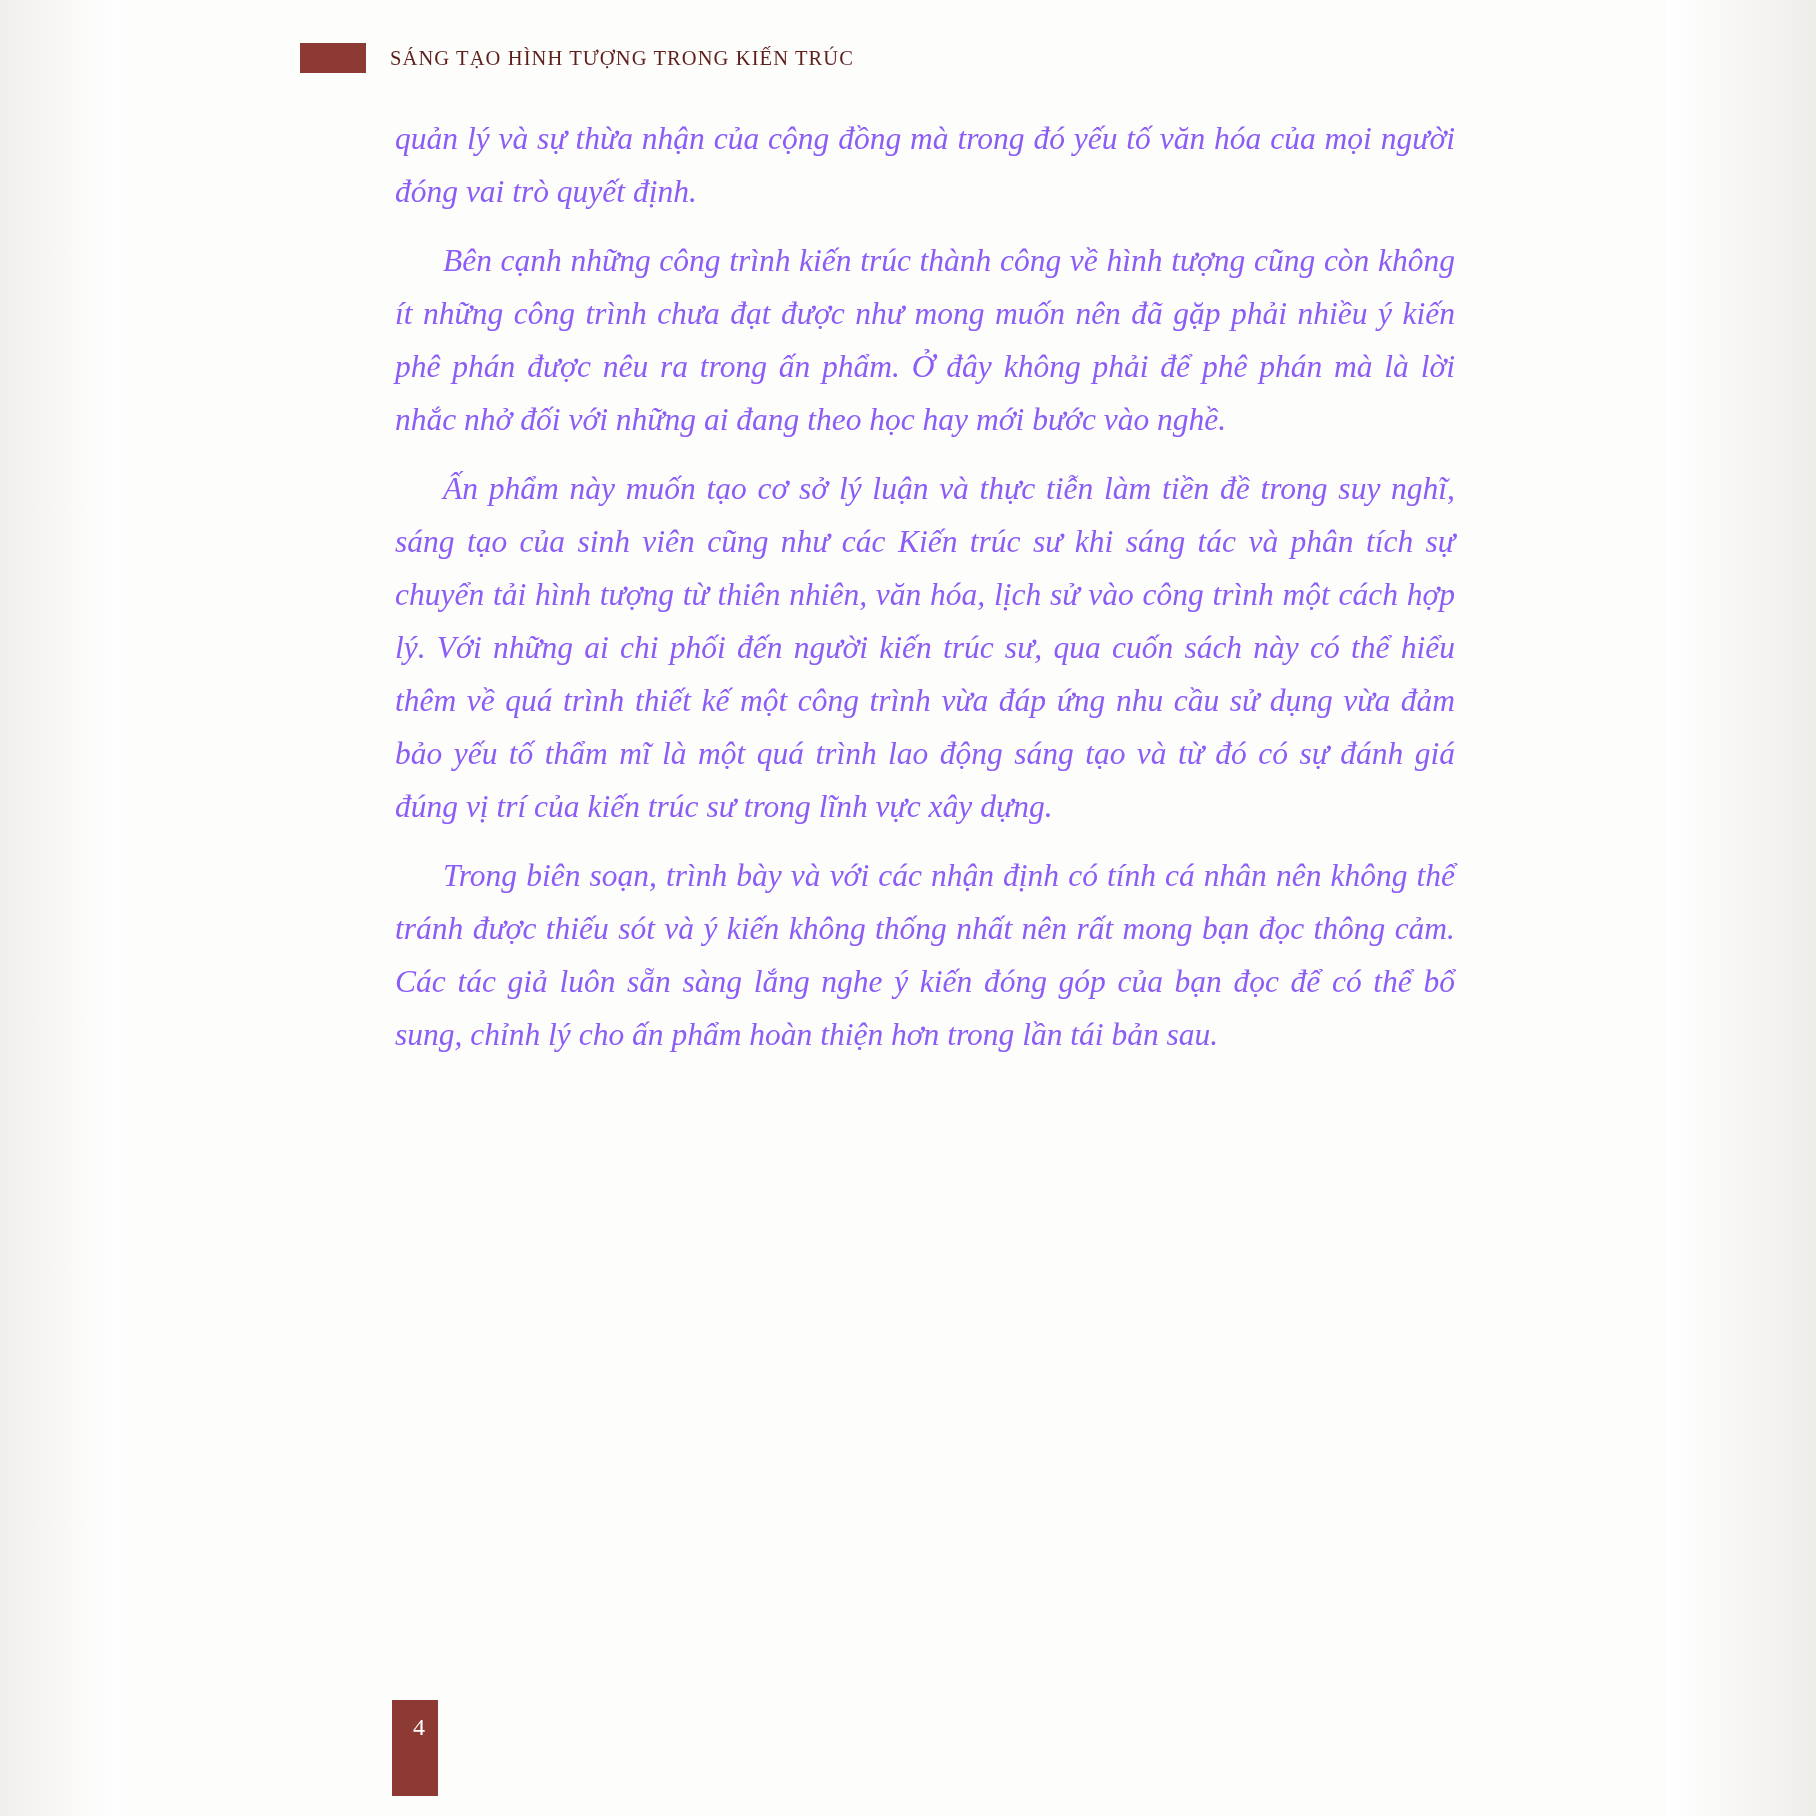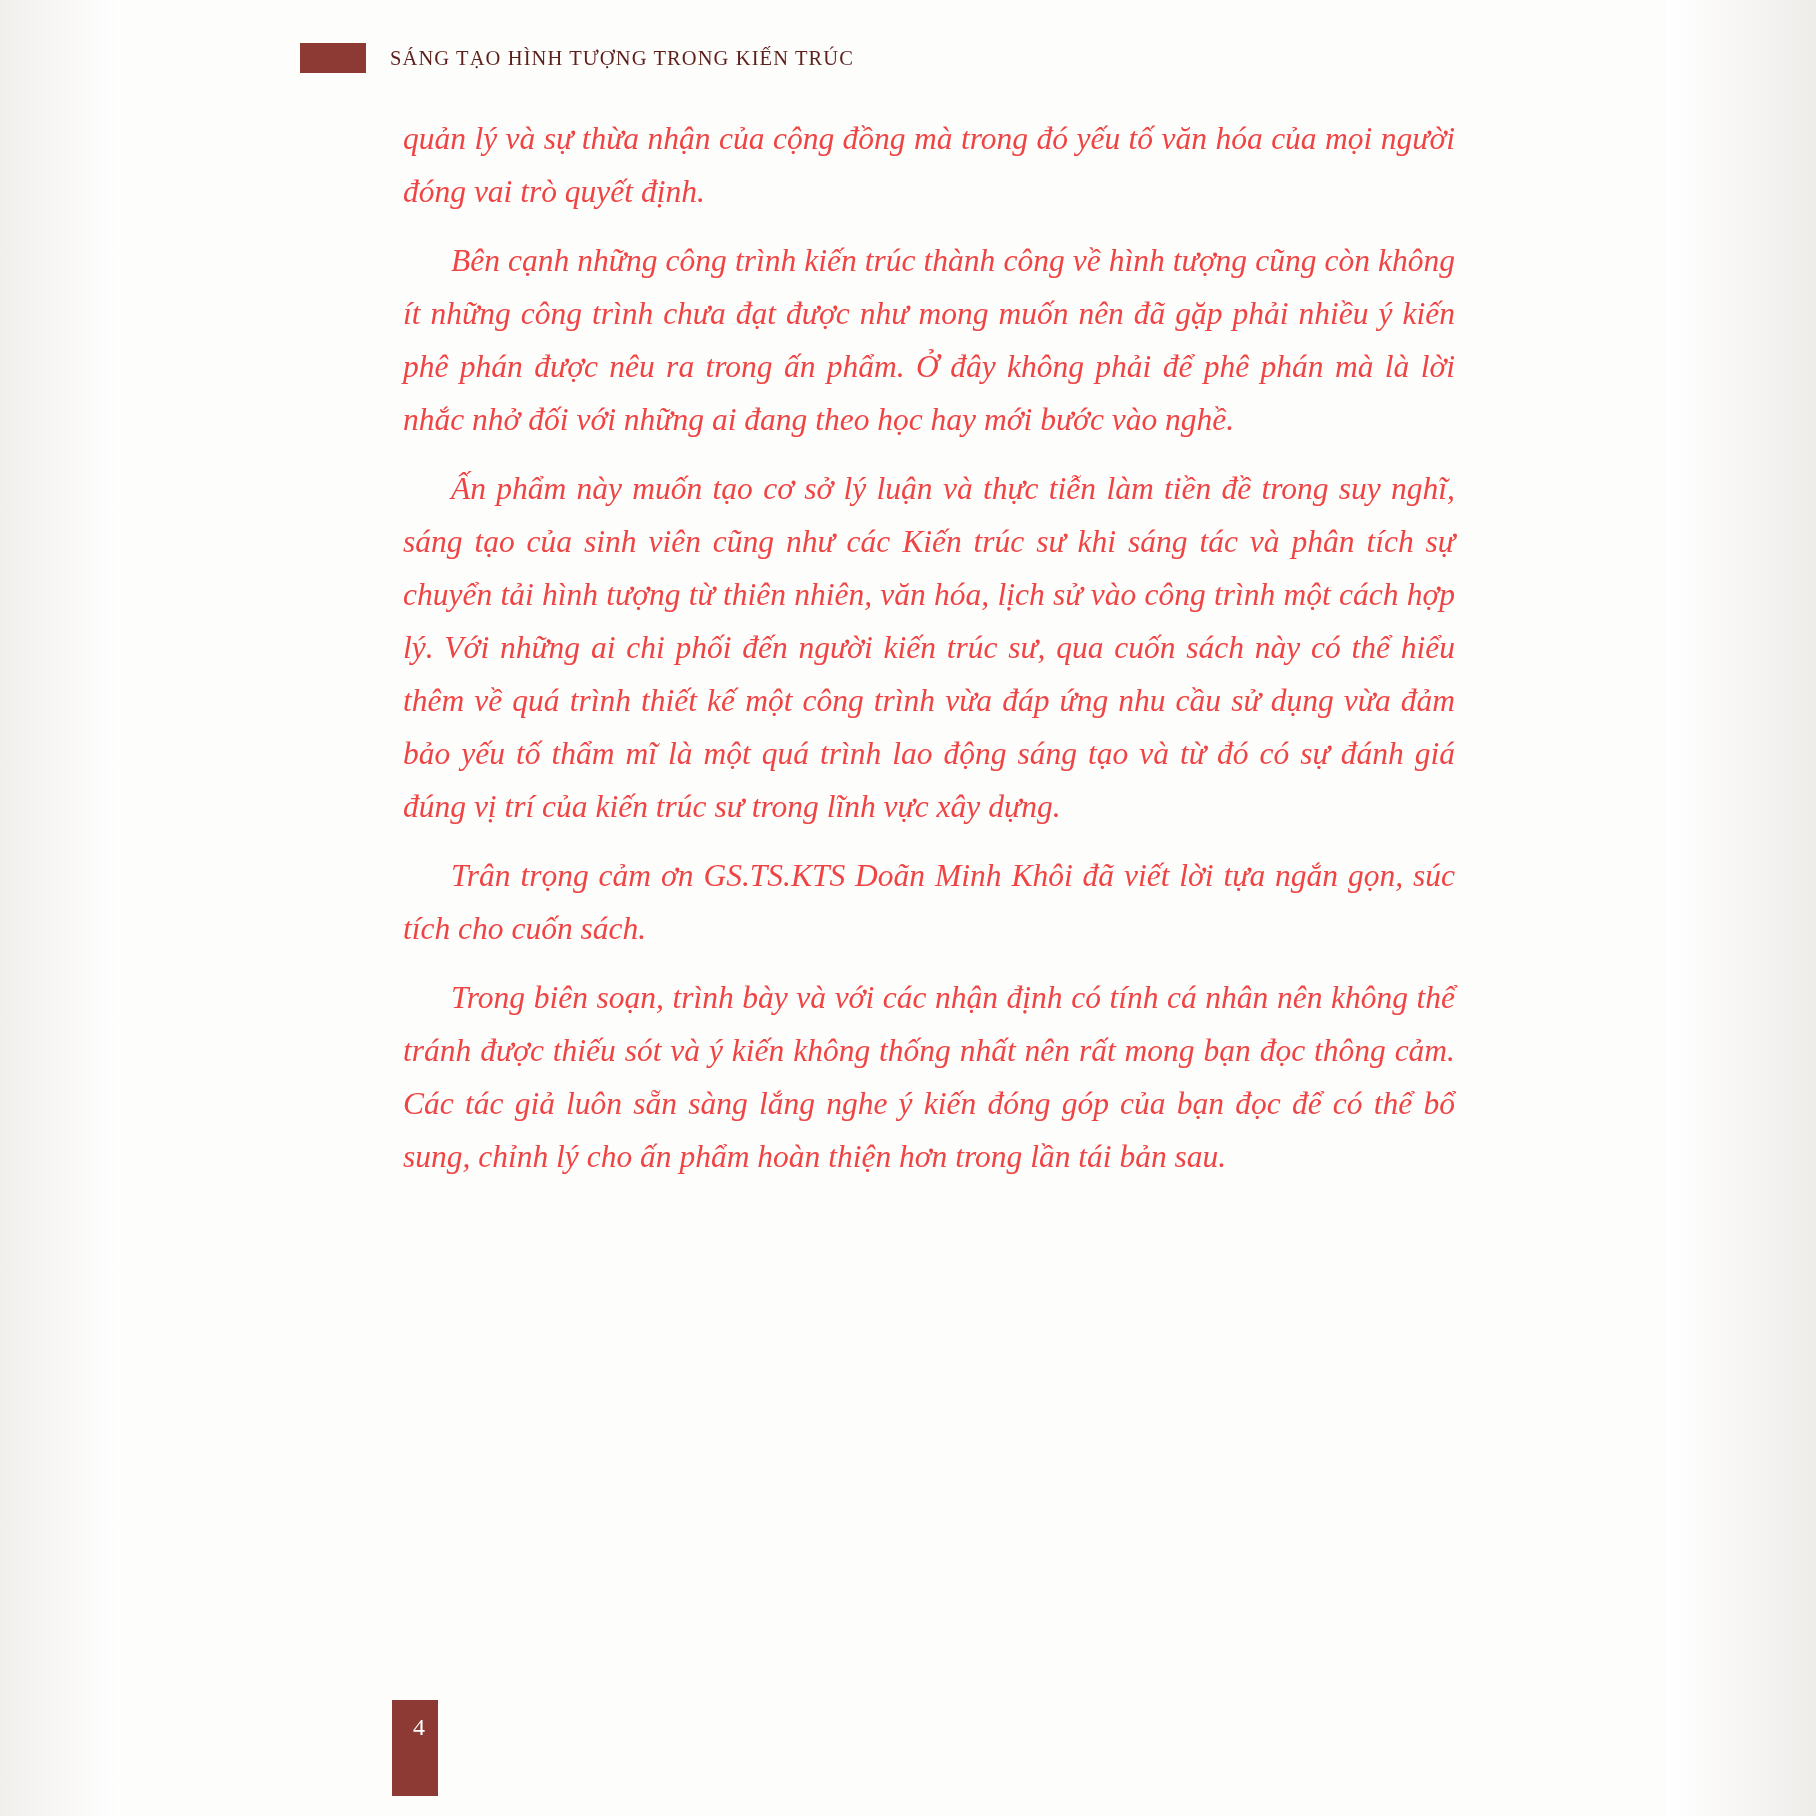--- a/index.html
+++ b/index.html
@@ -59,22 +59,22 @@
     top: 112px;
     width: 1060px;
   }
   .para {
     font-family: "Liberation Serif", serif;
     font-style: italic;
     font-size: 31.5px;
     line-height: 53px;
     text-align: justify;
     text-justify: inter-word;
-    color: #ef4444;
-    margin: 0 0 16px 8px;
+    color: #8b5cf6;
+    margin: 0 0 16px 0;
   }
   .para.indent {
     text-indent: 48px;
   }
   .para.first {
     text-indent: 0;
   }
 
   
   .signature {
@@ -156,21 +156,20 @@
 
   <div class="header">
     <div class="header-mark"></div>
     <div class="header-title">SÁNG TẠO HÌNH TƯỢNG TRONG KIẾN TRÚC</div>
   </div>
 
   <div class="content">
     <p class="para first">quản lý và sự thừa nhận của cộng đồng mà trong đó yếu tố văn hóa của mọi người đóng vai trò quyết định.</p>
     <p class="para indent">Bên cạnh những công trình kiến trúc thành công về hình tượng cũng còn không ít những công trình chưa đạt được như mong muốn nên đã gặp phải nhiều ý kiến phê phán được nêu ra trong ấn phẩm. Ở đây không phải để phê phán mà là lời nhắc nhở đối với những ai đang theo học hay mới bước vào nghề.</p>
     <p class="para indent">Ấn phẩm này muốn tạo cơ sở lý luận và thực tiễn làm tiền đề trong suy nghĩ, sáng tạo của sinh viên cũng như các Kiến trúc sư khi sáng tác và phân tích sự chuyển tải hình tượng từ thiên nhiên, văn hóa, lịch sử vào công trình một cách hợp lý. Với những ai chi phối đến người kiến trúc sư, qua cuốn sách này có thể hiểu thêm về quá trình thiết kế một công trình vừa đáp ứng nhu cầu sử dụng vừa đảm bảo yếu tố thẩm mĩ là một quá trình lao động sáng tạo và từ đó có sự đánh giá đúng vị trí của kiến trúc sư trong lĩnh vực xây dựng.</p>
-    <p class="para indent">Trân trọng cảm ơn GS.TS.KTS Doãn Minh Khôi đã viết lời tựa ngắn gọn, súc tích cho cuốn sách.</p>
     <p class="para indent">Trong biên soạn, trình bày và với các nhận định có tính cá nhân nên không thể tránh được thiếu sót và ý kiến không thống nhất nên rất mong bạn đọc thông cảm. Các tác giả luôn sẵn sàng lắng nghe ý kiến đóng góp của bạn đọc để có thể bổ sung, chỉnh lý cho ấn phẩm hoàn thiện hơn trong lần tái bản sau.</p>
   </div>
 
 
   <div class="footer">
     <div class="footer-bar"></div>
     <div class="page-number">4</div>
   </div>
 
 </div>

